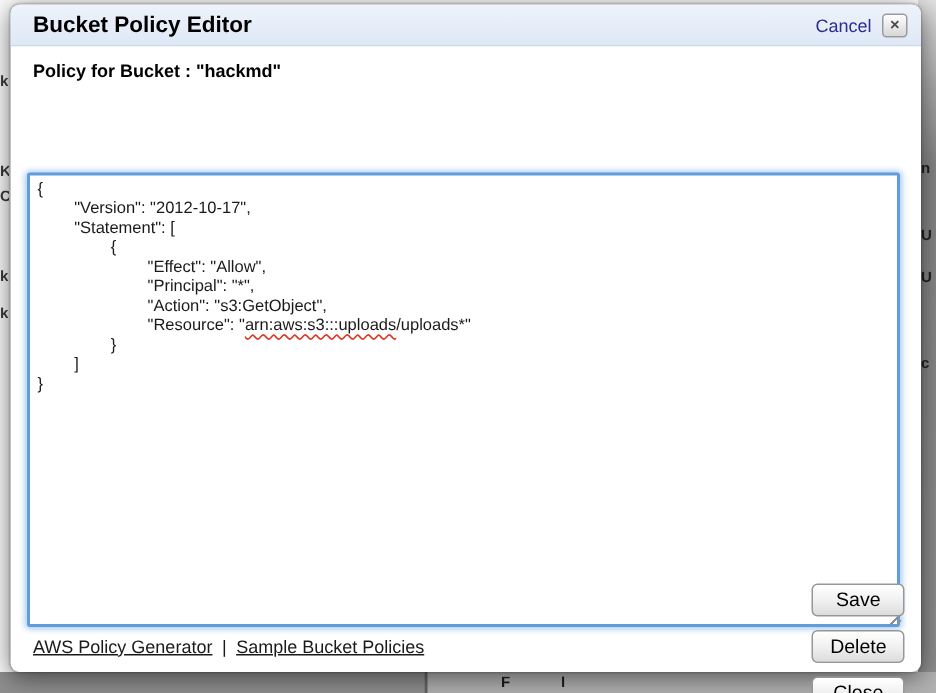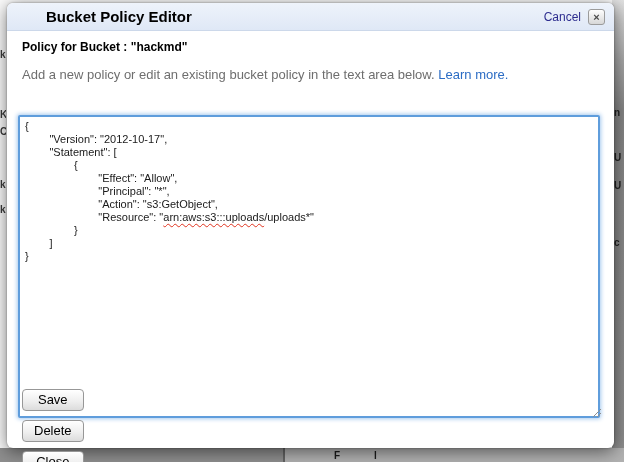--- a/index.html
+++ b/index.html
@@ -28,21 +28,21 @@
     background:#fff; border-radius:6px;
     box-shadow:0 3px 18px rgba(0,0,0,.55), 0 0 2px rgba(0,0,0,.4);
   }
   .modal-header {
     height:28px; display:flex; align-items:center;
     padding:0 9px 0 15px;
     background:linear-gradient(#eef3fb,#dfe8f6);
     border-bottom:1px solid #ccd8ea;
     border-radius:6px 6px 0 0;
   }
-  .modal-title { flex:1; font-size:15px; font-weight:bold; color:#000;margin-left:24px; }
+  .modal-title { flex:1; font-size:15px; font-weight:bold; color:#000; }
   .cancel-link { font-size:12px; color:#2d2d8f; margin-right:7px; cursor:pointer;text-align:right; }
   .close-btn {
     width:17px; height:16px; display:flex; align-items:center; justify-content:center;
     border:1px solid #9b9b9b; border-radius:3px;
     background:linear-gradient(#fefefe,#d7d7d7);
     font-size:11px; font-weight:bold; color:#4a4a4a; cursor:pointer;
   }
   .bucket-heading { margin:9px 15px 0; font-size:12px; font-weight:bold; color:#000; }
   .description { margin:13px 15px 0; font-size:13px; color:#6e6e6e; }
   .learn-more { color:#2b6cc4; cursor:pointer; text-decoration:none; }
@@ -114,39 +114,40 @@
 <div class="modal">
 
   <div class="modal-header">
     <span class="modal-title">Bucket Policy Editor</span>
     <span class="cancel-link">Cancel</span>
     <span class="close-btn">×</span>
   </div>
 
   <div class="bucket-heading">Policy for Bucket : "hackmd"</div>
 
-  <div class="description">
-    <span>Add a new policy or edit an existing bucket policy in the text area below.</span>
-    <a class="learn-more">Learn more.</a>
-  </div>
 
   <div class="policy-editor">{
 	"Version": "2012-10-17",
 	"Statement": [
 		{
 			"Effect": "Allow",
 			"Principal": "*",
 			"Action": "s3:GetObject",
 			"Resource": "<span class="squiggle">arn:aws:s3:::uploads</span>/uploads*"
 		}
 	]
 }</div>
   <div class="resize-handle"></div>
 
   <div class="modal-footer">
+    <div class="footer-links">
+      <a class="footer-link">AWS Policy Generator</a>
+      <span class="link-sep">|</span>
+      <a class="footer-link">Sample Bucket Policies</a>
+    </div>
     <div class="btn-group">
       <button class="btn">Save</button>
       <button class="btn">Delete</button>
       <button class="btn">Close</button>
     </div>
   </div>
 
 </div>
 
 </body></html>

